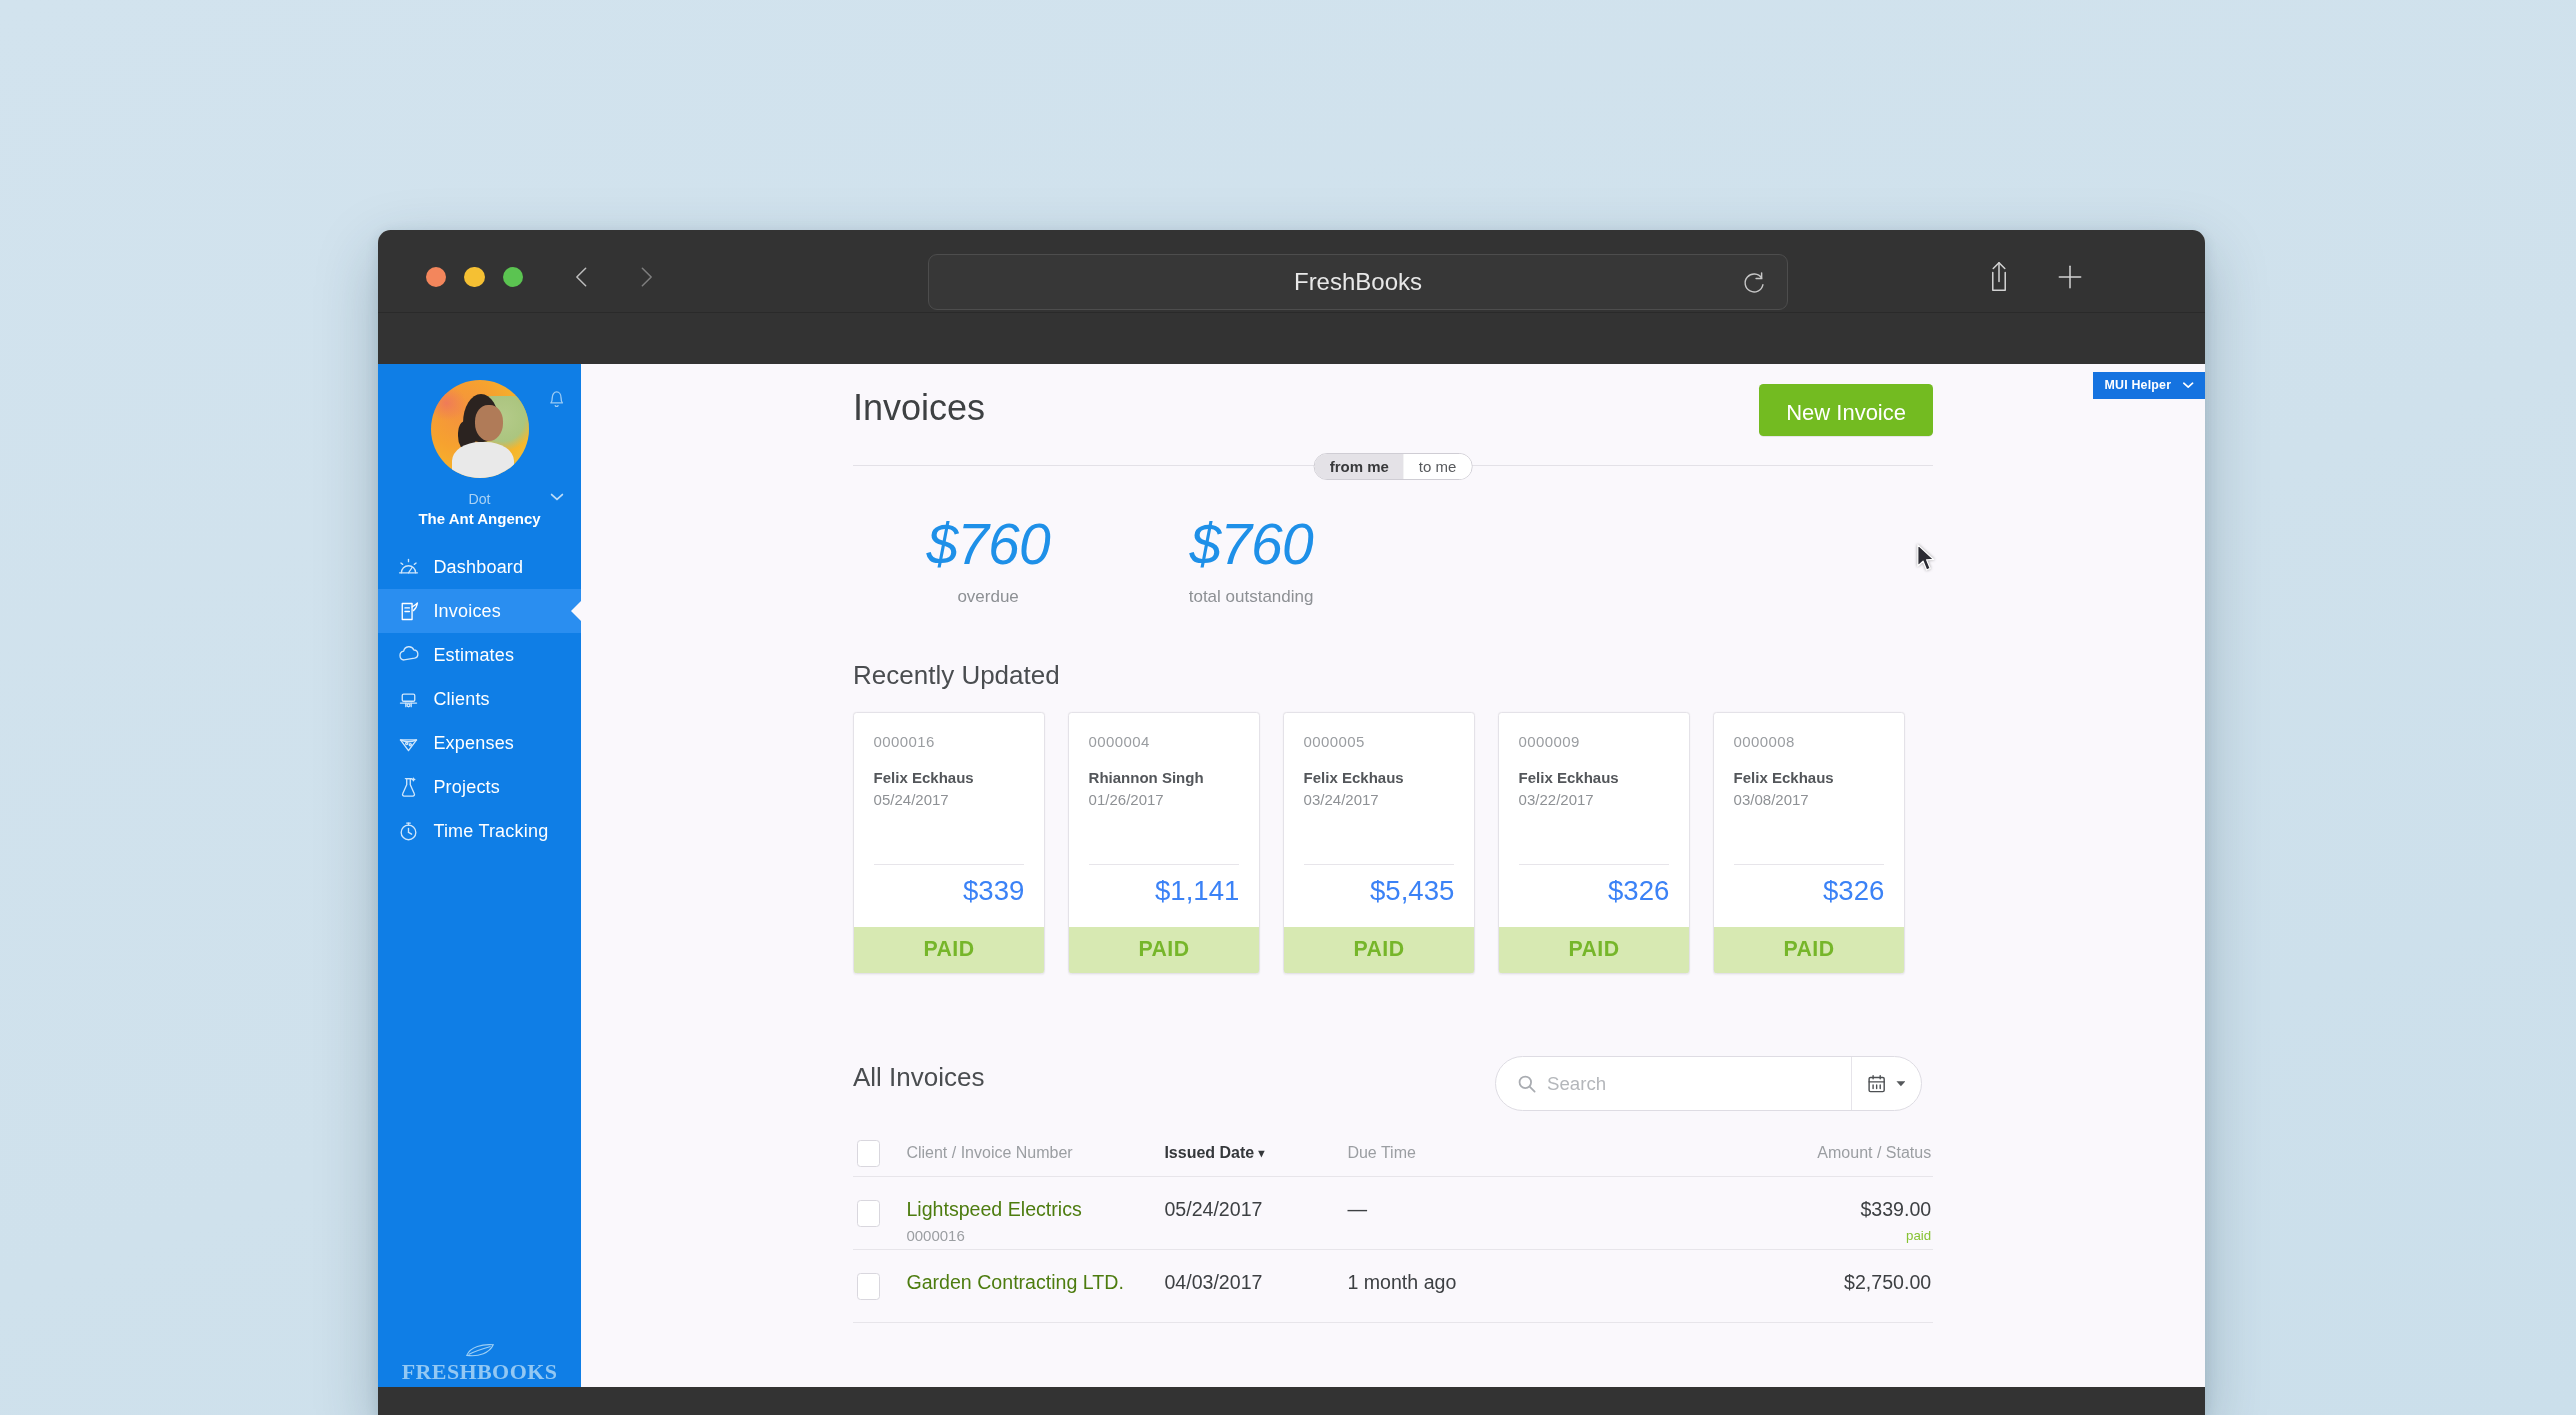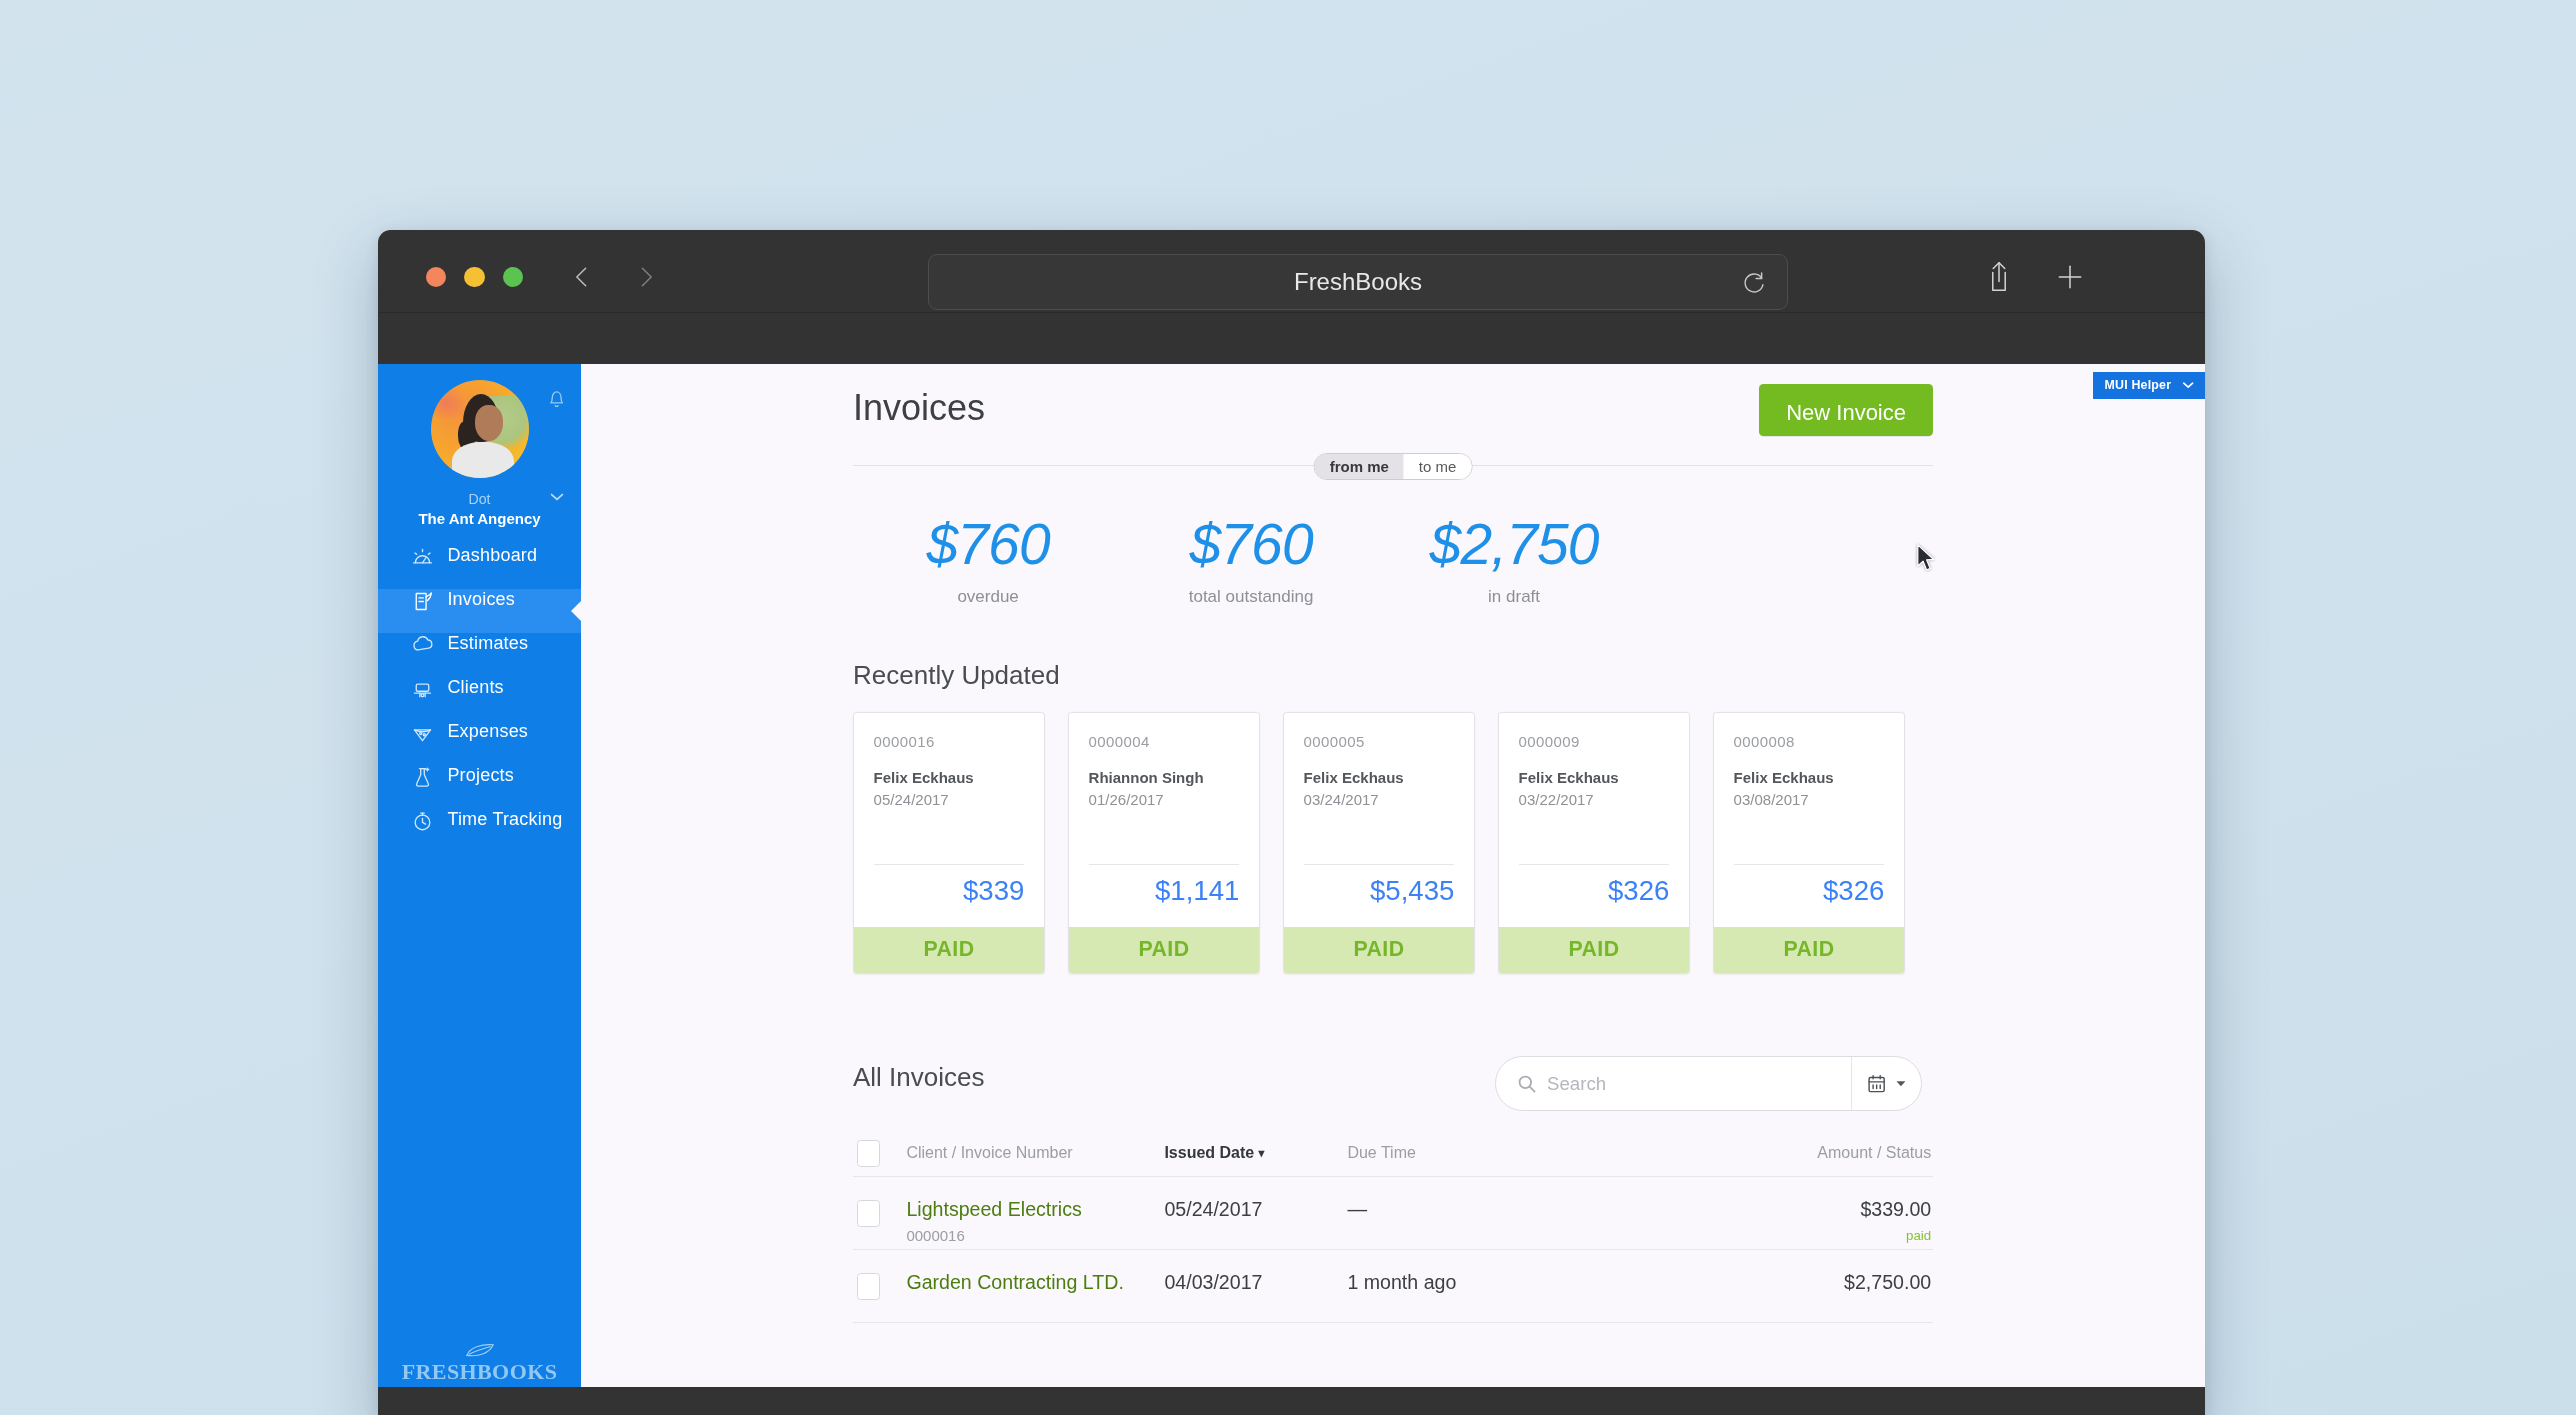--- a/index.html
+++ b/index.html
@@ -204,22 +204,22 @@
     height: 10.7px;
     color: #bcdcf8;
   }
   .prof-caret svg { width: 100%; height: 100%; display: block; }
 
   .nav { margin-top: 16px; }
   .nav-item {
     position: relative;
     height: 44px;
     display: flex;
-    align-items: flex-start;
-    padding-left: 32px;
+    align-items: center;
+    padding-left: 18px;
     color: #ffffff;
     font-size: 18px;
     letter-spacing: 0.2px;
   }
   .nav-item.active { background: #2a8ef0; }
   .nav-item .nav-ico {
     width: 25px;
     height: 25px;
     margin-right: 12.4px;
     color: #cfe6fb;
@@ -771,24 +771,20 @@
           </div>
 
           <div class="stats">
             <div class="stat">
               <div class="val">$760</div>
               <div class="lbl">overdue</div>
             </div>
             <div class="stat">
               <div class="val">$760</div>
               <div class="lbl">total outstanding</div>
-            </div>
-            <div class="stat">
-              <div class="val">$2,750</div>
-              <div class="lbl">in draft</div>
             </div>
           </div>
 
           <div class="sec-title">Recently Updated</div>
 
           <div class="cards">
 
             <div class="card">
               <div class="card-body">
                 <div class="card-num">0000016</div>

